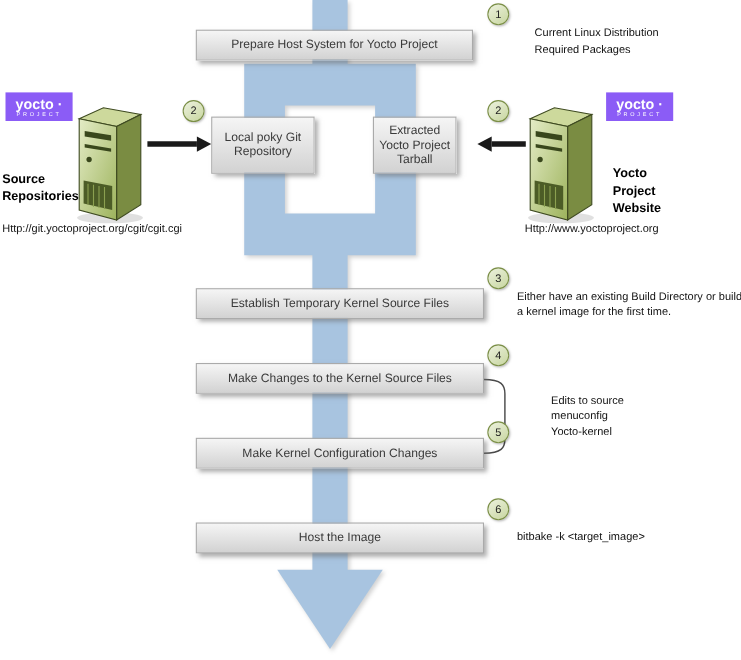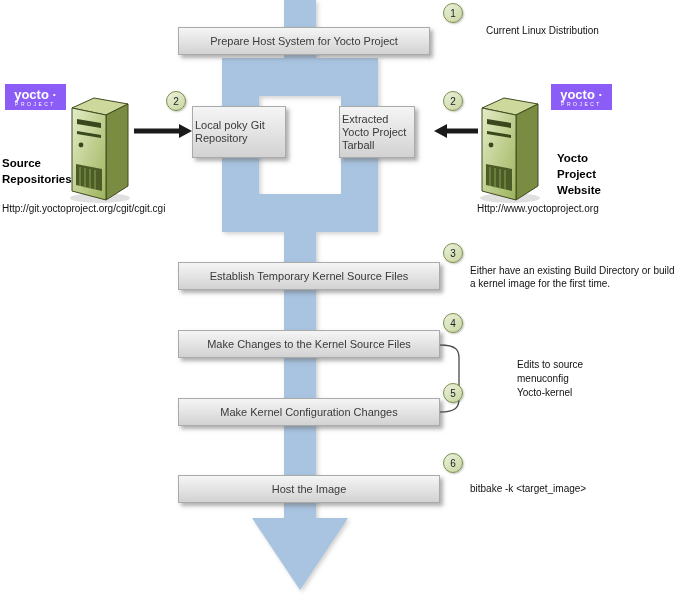--- a/index.html
+++ b/index.html
@@ -4,21 +4,21 @@
 <style>
   html,body{margin:0;padding:0;background:#ffffff;}
   #canvas{
     position:relative;width:674px;height:600px;overflow:hidden;
     font-family:"Liberation Sans", sans-serif;background:#ffffff;
   }
   #bg-svg{position:absolute;left:0;top:0;z-index:0;}
   .srv{position:absolute;z-index:2;}
   .box{
     position:absolute;z-index:3;display:flex;align-items:center;justify-content:center;
-    background:linear-gradient(180deg,#f5f5f5 0%,#e2e2e2 55%,#d2d2d2 100%);
+    text-align:center;background:linear-gradient(180deg,#f5f5f5 0%,#e2e2e2 55%,#d2d2d2 100%);
     border:1px solid #aaaaaa;box-shadow:3px 3px 4px rgba(110,110,110,.55);
     font-size:11px;color:#3a3a3a;padding:2px;box-sizing:border-box;line-height:13px;
   }
   .badge{
     position:absolute;z-index:4;width:20px;height:20px;border-radius:50%;
     background:linear-gradient(145deg,#ecf1de 0%,#c8d6a0 100%);
     border:1px solid #7b8f47;display:flex;align-items:center;justify-content:center;
     font-size:10px;color:#222222;box-shadow:1px 1px 2px rgba(0,0,0,.25);box-sizing:border-box;
   }
   .note{position:absolute;z-index:4;font-size:10px;color:#111111;}
@@ -44,21 +44,21 @@
   #badge-1{left:443px;top:3px;}
   #badge-2l{left:166px;top:91px;}
   #badge-2r{left:443px;top:91px;}
   #badge-3{left:443px;top:243px;}
   #badge-4{left:443px;top:313px;}
   #badge-5{left:443px;top:383px;}
   #badge-6{left:443px;top:453px;}
 
   #note-step1{left:470px;top:23px;line-height:15px;margin-left:16px;}
   #note-step3{left:470px;top:264px;line-height:13px;}
-  #note-edits{left:517px;top:358px;line-height:14px;}
+  #note-edits{left:501px;top:358px;line-height:14px;}
   #note-step6{left:470px;top:483px;}
 
   #label-source{left:2px;top:155px;}
   #url-source{left:2px;top:203px;}
   #label-website{left:557px;top:150px;}
   #url-website{left:477px;top:203px;}
 
   #logo-left{left:5px;top:84px;}
   #logo-right{left:551px;top:84px;}
 
@@ -141,20 +141,21 @@
   <div class="badge" id="badge-1">1</div>
   <div class="badge" id="badge-2l">2</div>
   <div class="badge" id="badge-2r">2</div>
   <div class="badge" id="badge-3">3</div>
   <div class="badge" id="badge-4">4</div>
   <div class="badge" id="badge-5">5</div>
   <div class="badge" id="badge-6">6</div>
 
   <div class="note" id="note-step1">
     <div>Current Linux Distribution</div>
+    <div>Required Packages</div>
   </div>
   <div class="note" id="note-step3">
     <div>Either have an existing Build Directory or build</div>
     <div>a kernel image for the first time.</div>
   </div>
   <div class="note" id="note-edits">
     <div>Edits to source</div>
     <div>menuconfig</div>
     <div>Yocto-kernel</div>
   </div>

